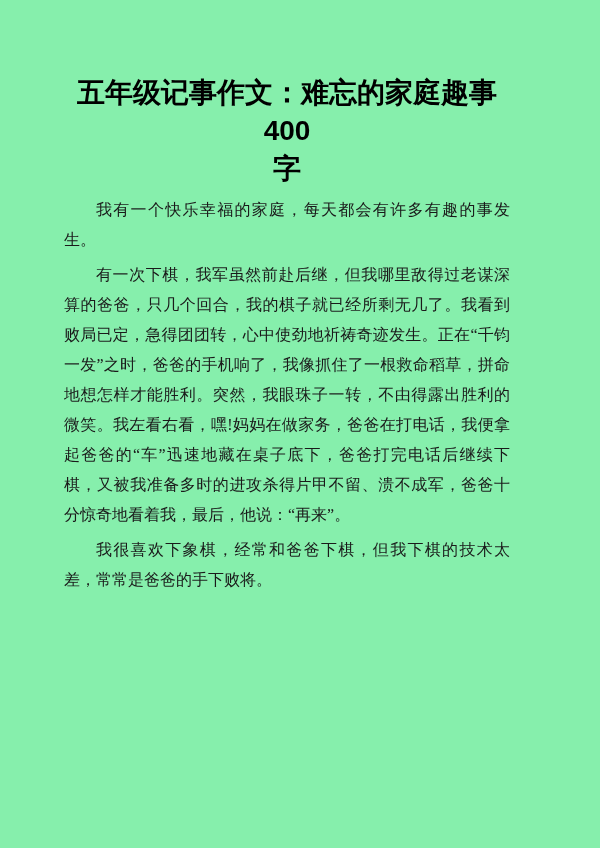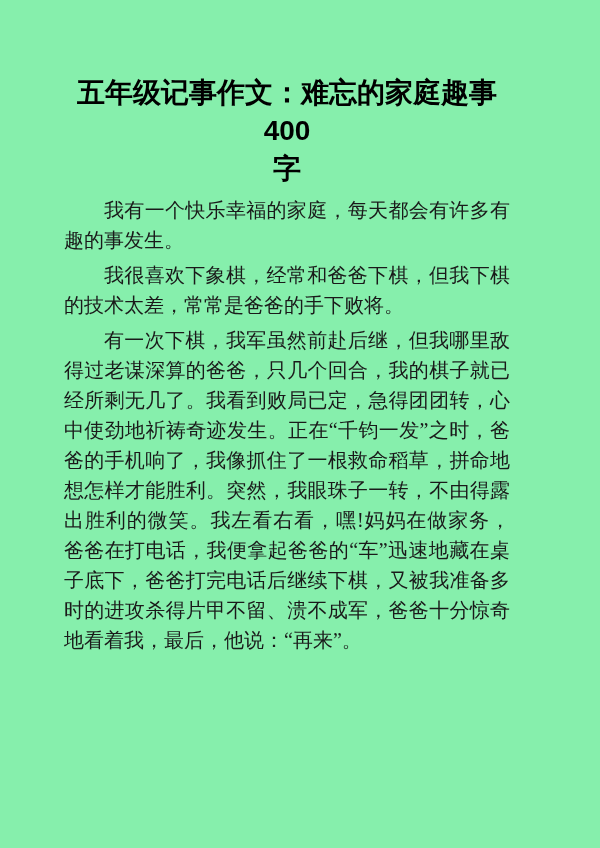--- a/index.html
+++ b/index.html
@@ -24,36 +24,36 @@
     line-height: 38px;
     color: #000000;
     text-align: center;
   }
   .essay-title .title-line {
     display: block;
   }
   .essay-body {
     margin-top: 7px;
     font-family: "Liberation Serif", "DejaVu Serif", serif;
-    font-size: 20px;
+    font-size: 16px;
     line-height: 30px;
     color: #1a1a1a;
     text-align: justify;
   }
   .essay-body p {
     margin: 0 0 5px 0;
     text-indent: 2em;
   }
 </style>
 </head>
 <body>
 
 <div class="page">
   <h1 class="essay-title">
     <span class="title-line">五年级记事作文：难忘的家庭趣事 400</span>
     <span class="title-line">字</span>
   </h1>
   <div class="essay-body">
     <p>我有一个快乐幸福的家庭，每天都会有许多有趣的事发生。</p>
+    <p>有一次下棋，我军虽然前赴后继，但我哪里敌得过老谋深算的爸爸，只几个回合，我的棋子就已经所剩无几了。我看到败局已定，急得团团转，心中使劲地祈祷奇迹发生。正在“千钧一发”之时，爸爸的手机响了，我像抓住了一根救命稻草，拼命地想怎样才能胜利。突然，我眼珠子一转，不由得露出胜利的微笑。我左看右看，嘿!妈妈在做家务，爸爸在打电话，我便拿起爸爸的“车”迅速地藏在桌子底下，爸爸打完电话后继续下棋，又被我准备多时的进攻杀得片甲不留、溃不成军，爸爸十分惊奇地看着我，最后，他说：“再来”。</p>
     <p>我很喜欢下象棋，经常和爸爸下棋，但我下棋的技术太差，常常是爸爸的手下败将。</p>
-    <p>有一次下棋，我军虽然前赴后继，但我哪里敌得过老谋深算的爸爸，只几个回合，我的棋子就已经所剩无几了。我看到败局已定，急得团团转，心中使劲地祈祷奇迹发生。正在“千钧一发”之时，爸爸的手机响了，我像抓住了一根救命稻草，拼命地想怎样才能胜利。突然，我眼珠子一转，不由得露出胜利的微笑。我左看右看，嘿!妈妈在做家务，爸爸在打电话，我便拿起爸爸的“车”迅速地藏在桌子底下，爸爸打完电话后继续下棋，又被我准备多时的进攻杀得片甲不留、溃不成军，爸爸十分惊奇地看着我，最后，他说：“再来”。</p>
   </div>
 </div>
 
 </body></html>

